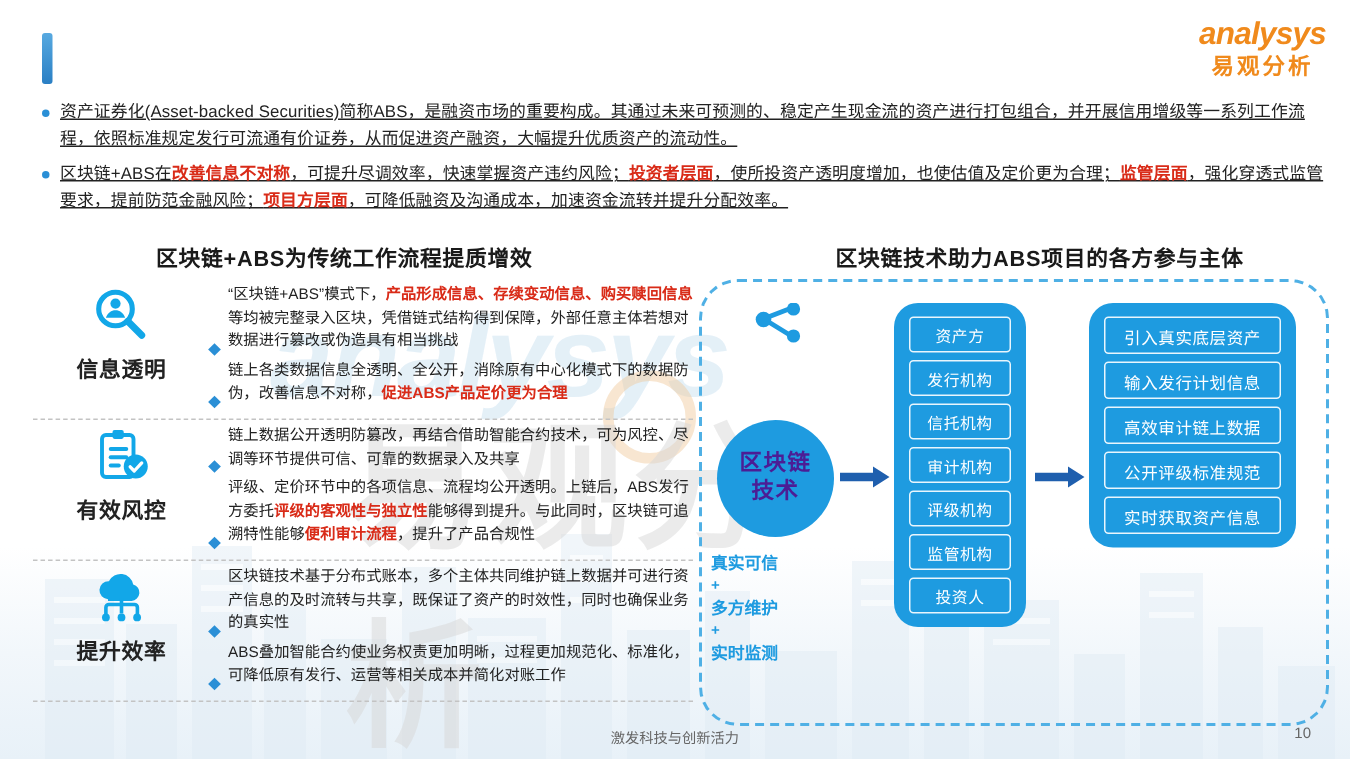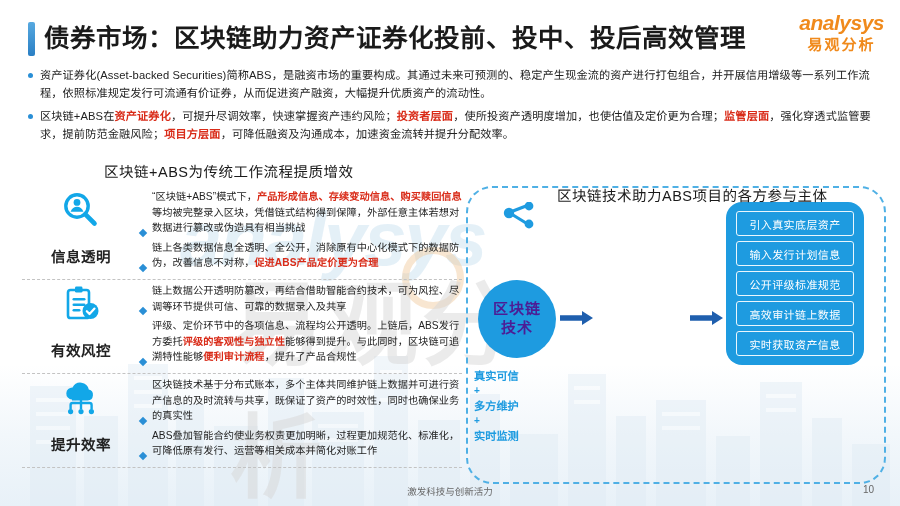--- a/index.html
+++ b/index.html
@@ -140,34 +140,35 @@
     width: 5px; height: 5px;
     border-radius: 50%;
     background: #2a8fd6;
     margin: 7px 7px 0 0;
   }
   .intro-text {
     font-size: 11.2px;
     line-height: 1.62;
     color: #222;
     letter-spacing: .1px;
+    text-decoration: underline;
   }
   .hl { color: #d92b18; font-weight: 700; }
 
   
   .col-head {
     position: absolute;
     font-size: 14.5px;
-    font-weight: 400;
+    font-weight: 700;
     color: #1a1a1a;
     letter-spacing: .5px;
     z-index: 6;
   }
   .col-head.left  { left: 104px;  top: 160px; }
-  .col-head.right { left: 557px; top: 160px; margin-top: 24px; }
+  .col-head.right { left: 557px; top: 160px; }
 
   
   .left-panel {
     position: absolute;
     left: 22px; top: 186px;
     width: 440px;
     height: 290px;
     z-index: 4;
   }
   .feature {
@@ -185,21 +186,21 @@
     flex-direction: column;
     align-items: center;
     padding-top: 4px;
   }
   .feature-icon {
     width: 40px; height: 40px;
     display: flex; align-items: center; justify-content: center;
   }
   .feature-icon svg { display: block; }
   .feature-label {
-    margin-top: 15px;
+    margin-top: 4px;
     font-size: 14.5px;
     font-weight: 700;
     color: #222;
     letter-spacing: .5px;
     white-space: nowrap;
   }
   .feature-body {
     flex: 1 1 auto;
     padding-top: 3px;
   }
@@ -389,35 +390,34 @@
   </div>
 
   <div class="watermark">
     <div class="wm-en">analysys</div>
     <div class="wm-ring"></div>
     <div class="wm-cn">易观分析</div>
   </div>
 
   <div class="header">
     <div class="title-accent"></div>
-    <div class="page-title">债券市场：区块链助力资产证券化投前、投中、投后高效管理</div>
     <div class="brand">
       <span class="brand-mark">analysys</span>
       <span class="brand-cn">易观分析</span>
     </div>
   </div>
 
   <div class="intro" id="intro-list">
       <div class="intro-row">
         <span class="dot"></span>
         <div class="intro-text"><span>资产证券化(Asset-backed Securities)简称ABS，是融资市场的重要构成。其通过未来可预测的、稳定产生现金流的资产进行打包组合，并开展信用增级等一系列工作流程，依照标准规定发行可流通有价证券，从而促进资产融资，大幅提升优质资产的流动性。</span></div>
       </div>
       <div class="intro-row">
         <span class="dot"></span>
-        <div class="intro-text"><span>区块链+ABS在</span><span class="hl">资产证券化</span><span>，可提升尽调效率，快速掌握资产违约风险；</span><span class="hl">投资者层面</span><span>，使所投资产透明度增加，也使估值及定价更为合理；</span><span class="hl">监管层面</span><span>，强化穿透式监管要求，提前防范金融风险；</span><span class="hl">项目方层面</span><span>，可降低融资及沟通成本，加速资金流转并提升分配效率。</span></div>
+        <div class="intro-text"><span>区块链+ABS在</span><span class="hl">改善信息不对称</span><span>，可提升尽调效率，快速掌握资产违约风险；</span><span class="hl">投资者层面</span><span>，使所投资产透明度增加，也使估值及定价更为合理；</span><span class="hl">监管层面</span><span>，强化穿透式监管要求，提前防范金融风险；</span><span class="hl">项目方层面</span><span>，可降低融资及沟通成本，加速资金流转并提升分配效率。</span></div>
       </div>
     </div>
 
   <div class="col-head left">区块链+ABS为传统工作流程提质增效</div>
   <div class="col-head right">区块链技术助力ABS项目的各方参与主体</div>
 
   <div class="left-panel" id="feature-list">
       <div class="feature">
         <div class="feature-icon-wrap">
           <div class="feature-icon">
@@ -524,25 +524,34 @@
         <svg width="34" height="16" viewBox="0 0 34 16" aria-hidden="true">
           <path d="M0 5.2 H22 V1 L33 8 L22 15 V10.8 H0 Z" fill="#1f5fae"></path>
         </svg>
       </div>
       <div class="arrow a2">
         <svg width="34" height="16" viewBox="0 0 34 16" aria-hidden="true">
           <path d="M0 5.2 H22 V1 L33 8 L22 15 V10.8 H0 Z" fill="#1f5fae"></path>
         </svg>
       </div>
 
+      <div class="col-box participants" id="participants-col">
+          <div class="chip">资产方</div>
+          <div class="chip">发行机构</div>
+          <div class="chip">信托机构</div>
+          <div class="chip">审计机构</div>
+          <div class="chip">评级机构</div>
+          <div class="chip">监管机构</div>
+          <div class="chip">投资人</div>
+        </div>
       <div class="col-box actions" id="actions-col">
           <div class="chip">引入真实底层资产</div>
           <div class="chip">输入发行计划信息</div>
+          <div class="chip">高效审计链上数据</div>
           <div class="chip">公开评级标准规范</div>
-          <div class="chip">高效审计链上数据</div>
           <div class="chip">实时获取资产信息</div>
         </div>
     </div>
   </div>
 
   <div class="footer">
     <div class="footer-date">2022/9/14</div>
     <div class="footer-center">激发科技与创新活力</div>
     <div class="footer-page">10</div>
   </div>

